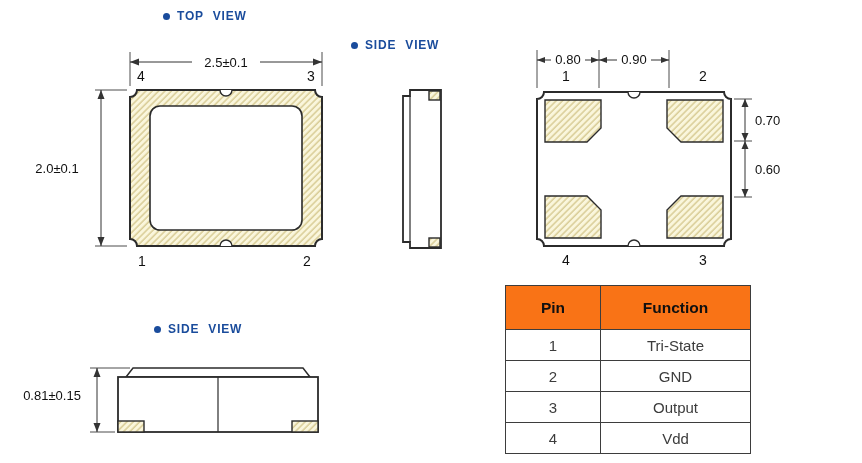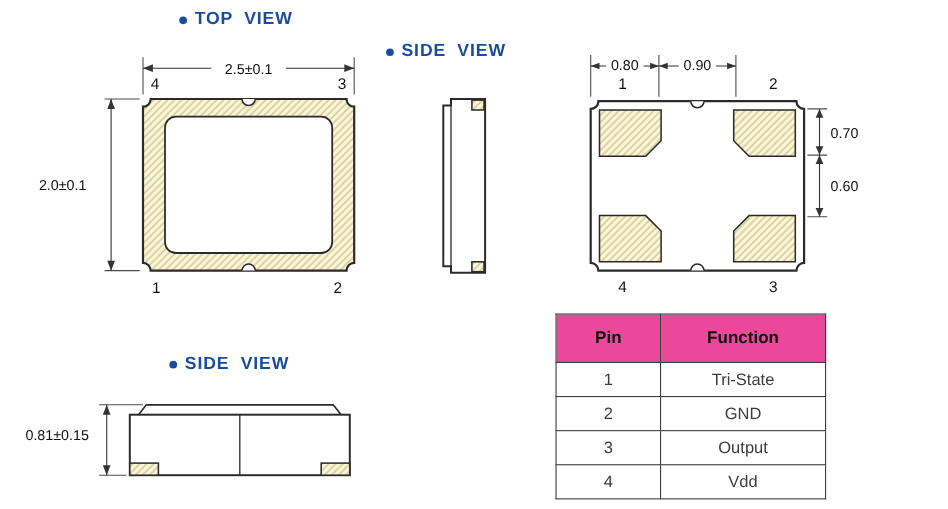--- a/index.html
+++ b/index.html
@@ -3,36 +3,36 @@
 <meta charset="utf-8">
 <style>
   * { margin:0; padding:0; box-sizing:border-box; }
   html,body { background:#ffffff; }
   body { font-family:"Liberation Sans", sans-serif; }
   .canvas { position:relative; width:862px; height:463px; background:#ffffff; overflow:hidden; }
   .drawing { position:absolute; left:0; top:0; }
 
   
   .view-label { position:absolute; display:flex; align-items:center; gap:7px;
-    color:#1a4c9c; font-size:16px; font-weight:bold; letter-spacing:0.8px; word-spacing:5px; }
+    color:#1a4c9c; font-size:12px; font-weight:bold; letter-spacing:0.8px; word-spacing:5px; }
   .dot { width:7px; height:7px; border-radius:50%; background:#1a4c9c; flex:0 0 auto; }
 
   
   .wit { stroke:#4d4d4d; stroke-width:1; }
   .dimline { stroke:#333333; stroke-width:1; }
   .arr { fill:#333333; }
   .pad { fill:url(#hatch); stroke:#2b2b2b; stroke-width:1.4; }
   .drawing text { font-family:"Liberation Sans", sans-serif; fill:#101010; }
   .dim { font-size:13px; }
   .pin { font-size:14px; }
 
   
   .pin-table { position:absolute; left:505px; top:285px; border-collapse:collapse; table-layout:fixed; background:#ffffff; }
   .pin-table th, .pin-table td { border:1.6px solid #3d3d3d; text-align:center; vertical-align:middle; }
-  .pin-table th { background:#ec4899; color:#101010; font-size:15.5px; font-weight:bold; height:44px; }
+  .pin-table th { background:#f97316; color:#101010; font-size:15.5px; font-weight:bold; height:44px; }
   .pin-table td { color:#3c3c3c; font-size:15px; height:31px; background:#ffffff; }
 </style>
 </head>
 <body>
 
 <div class="canvas">
 
   <svg class="drawing" width="862" height="463" viewBox="0 0 862 463">
     <defs>
       <pattern id="hatch" width="4.5" height="4.5" patternUnits="userSpaceOnUse" patternTransform="rotate(45)">

